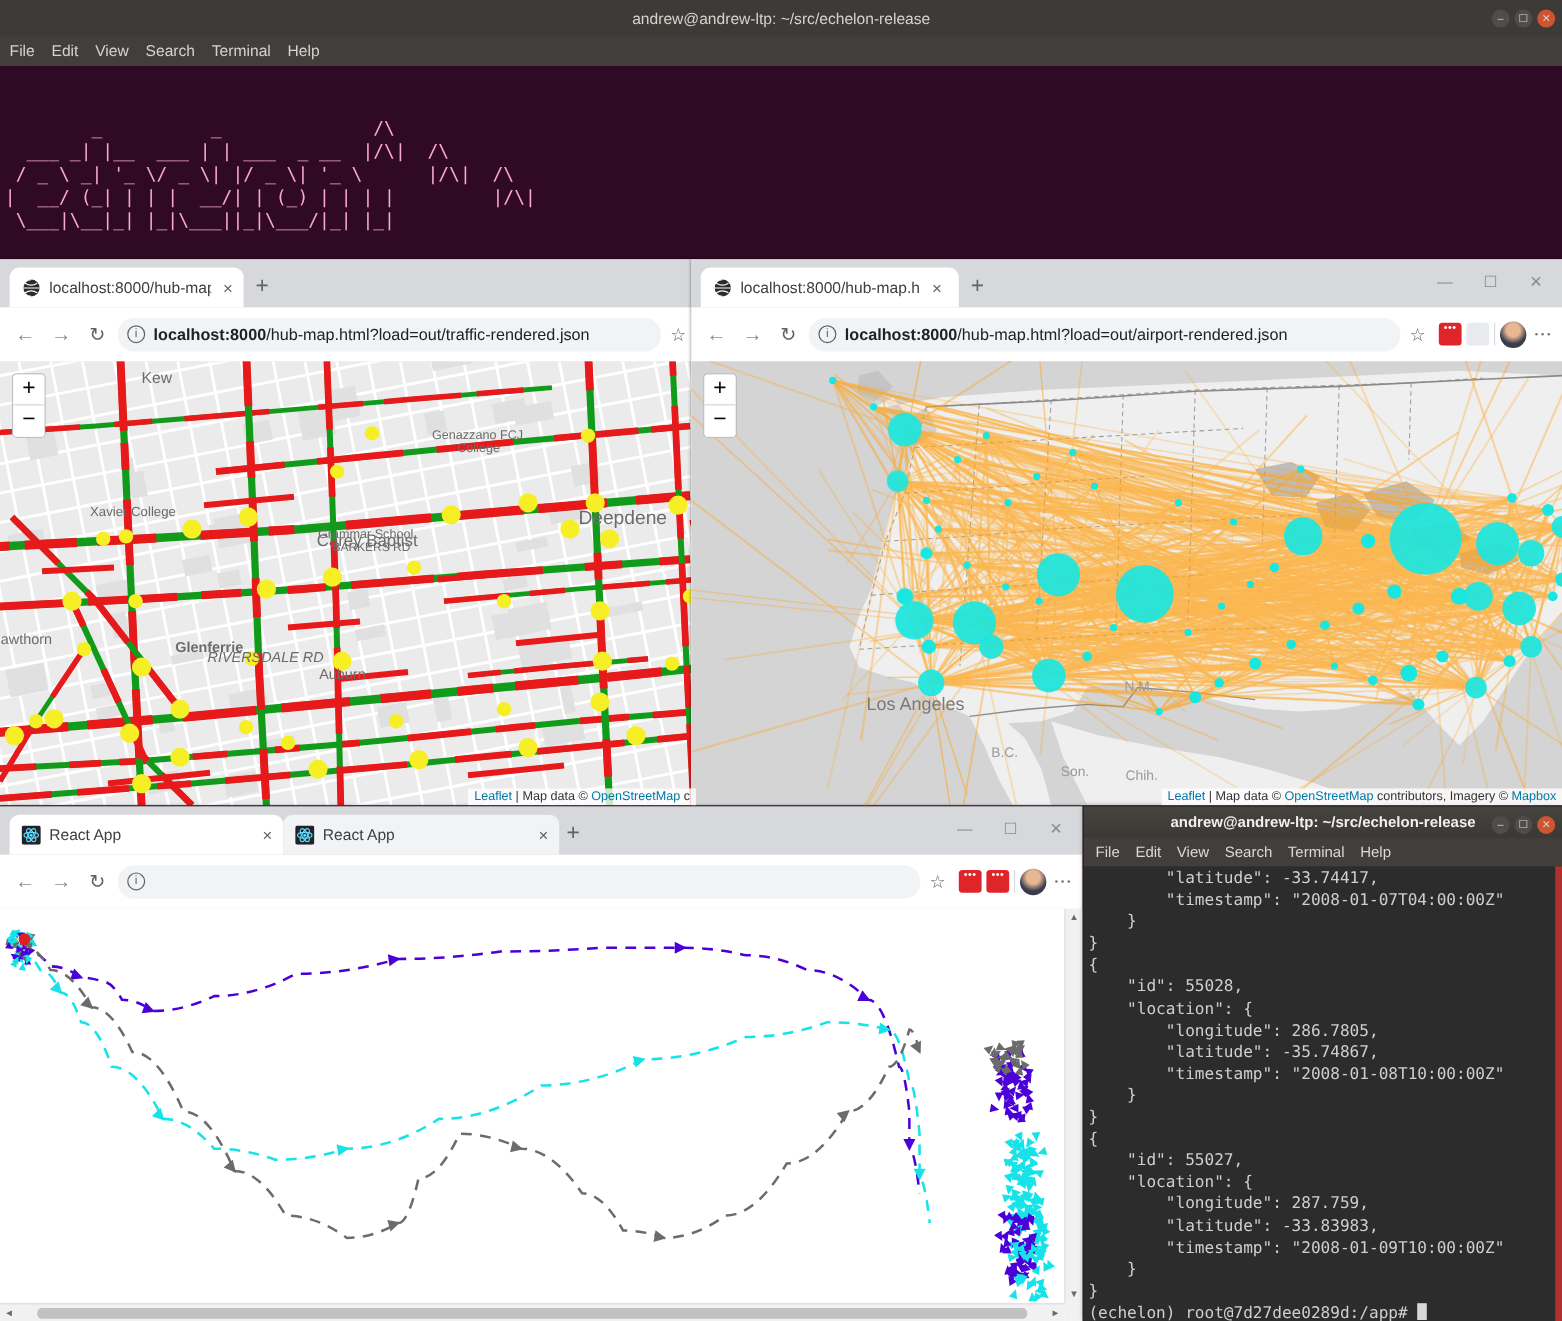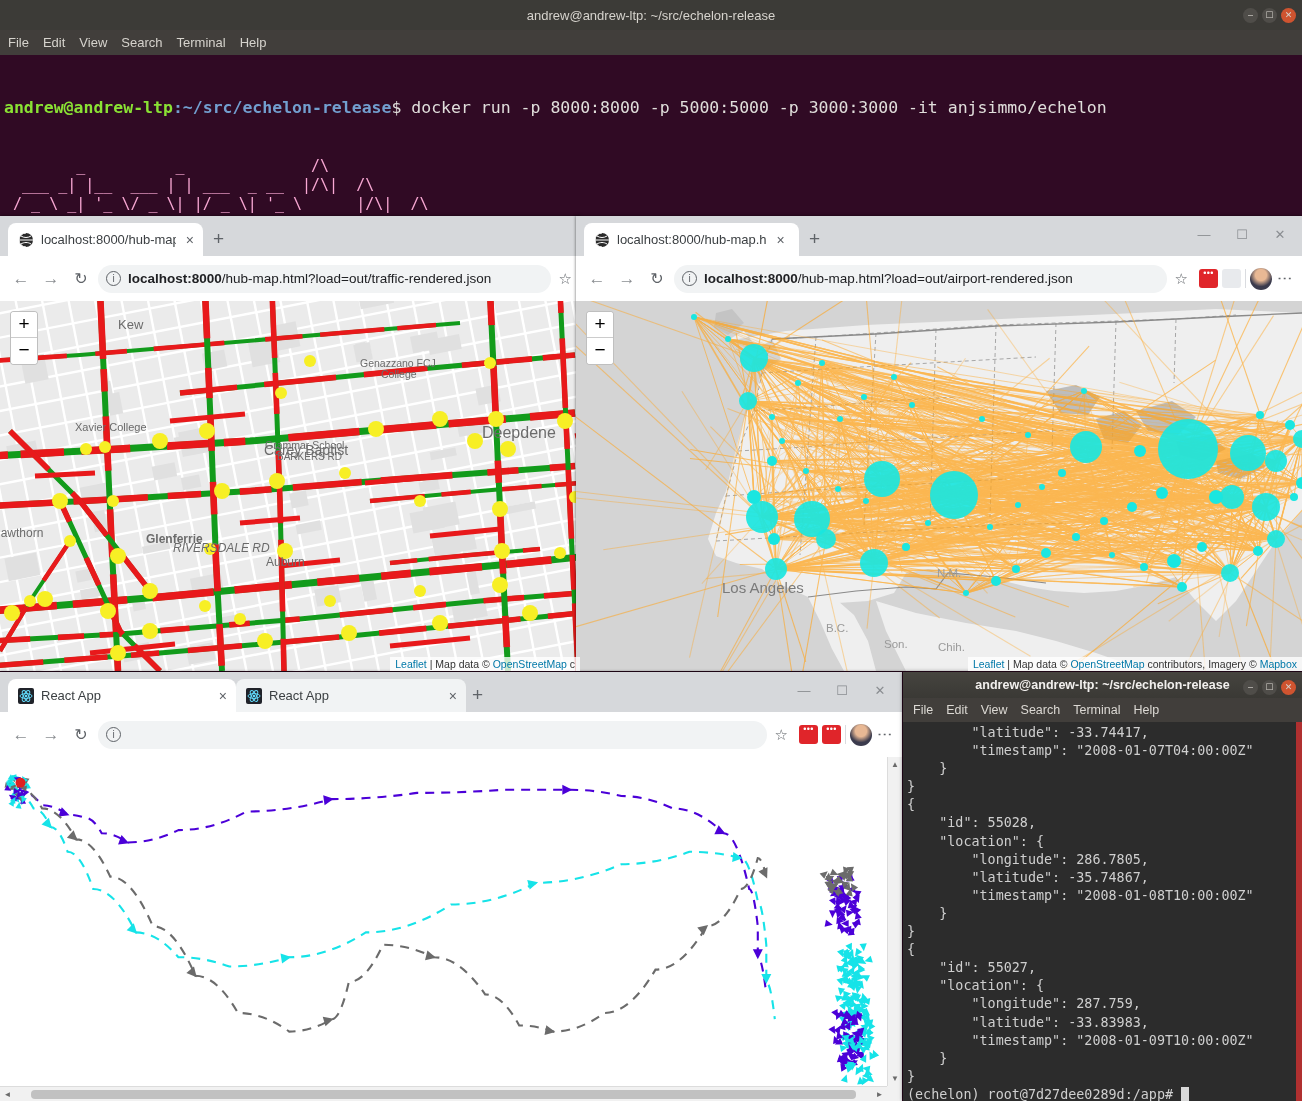--- a/index.html
+++ b/index.html
@@ -133,21 +133,20 @@
   </div>
   <div class="term-menubar">
     <div>File</div>
     <div>Edit</div>
     <div>View</div>
     <div>Search</div>
     <div>Terminal</div>
     <div>Help</div>
   </div>
   <div class="term-body">
-    <div><span class="pr-user">andrew@andrew-ltp</span><span class="pr-path">:~/src/echelon-release</span><span class="pr-dollar">$ </span><span>docker run -p 8000:8000 -p 5000:5000 -p 3000:3000 -it anjsimmo/echelon</span></div>
     <div class="ascii" id="ascii-art">        _          _              /\
   ___ _| |__  ___ | | ___  _ __  |/\|  /\
  / _ \ _| '_ \/ _ \| |/ _ \| '_ \      |/\|  /\
 |  __/ (_| | | |  __/| | (_) | | | |         |/\|
  \___|\__|_| |_|\___||_|\___/|_| |_|</div>
   </div>
 </div>
 
 <div class="chrome" style="left:0px; top:216px; width:580px; height:455px;">
   <div class="ch-tabstrip">
@@ -401,21 +400,21 @@
           <circle cx="500" cy="208" r="8" fill="#f7ef25"></circle>
           <circle cx="420" cy="200" r="6" fill="#f7ef25"></circle>
           <circle cx="575" cy="196" r="6" fill="#f7ef25"></circle>
           <circle cx="86" cy="148" r="6" fill="#f7ef25"></circle>
           <circle cx="160" cy="140" r="8" fill="#f7ef25"></circle>
           <circle cx="440" cy="118" r="8" fill="#f7ef25"></circle>
           <circle cx="376" cy="128" r="8" fill="#f7ef25"></circle>
           <circle cx="610" cy="110" r="6" fill="#f7ef25"></circle>
         </svg>
       <div id="traffic-labels">
-          <div class="maplabel" style="left: 118px; top: 6px; font-size: 13px; margin-top: 10px;">Kew</div>
+          <div class="maplabel" style="left: 118px; top: 6px; font-size: 13px;">Kew</div>
           <div class="maplabel" style="left: 360px; top: 56px; font-size: 10.5px;">Genazzano FCJ</div>
           <div class="maplabel" style="left: 381px; top: 67px; font-size: 10.5px;">College</div>
           <div class="maplabel" style="left: 482px; top: 95px; font-size: 16px; margin-top: 28px;">Deepdene</div>
           <div class="maplabel" style="left: 75px; top: 120px; font-size: 11px;">Xavier College</div>
           <div class="maplabel" style="left: 264px; top: 127px; font-size: 14px; margin-top: 14px;">Carey Baptist</div>
           <div class="maplabel" style="left: 265px; top: 138px; font-size: 10.5px;">Grammar School</div>
           <div class="maplabel" style="left: 277px; top: 150px; font-size: 10px;">BARKERS RD</div>
           <div class="maplabel" style="left: -8px; top: 225px; font-size: 12px;">Hawthorn</div>
           <div class="maplabel" style="left: 146px; top: 231px; font-size: 12px; font-weight: bold;">Glenferrie</div>
           <div class="maplabel" style="left: 266px; top: 254px; font-size: 12px;">Auburn</div>

